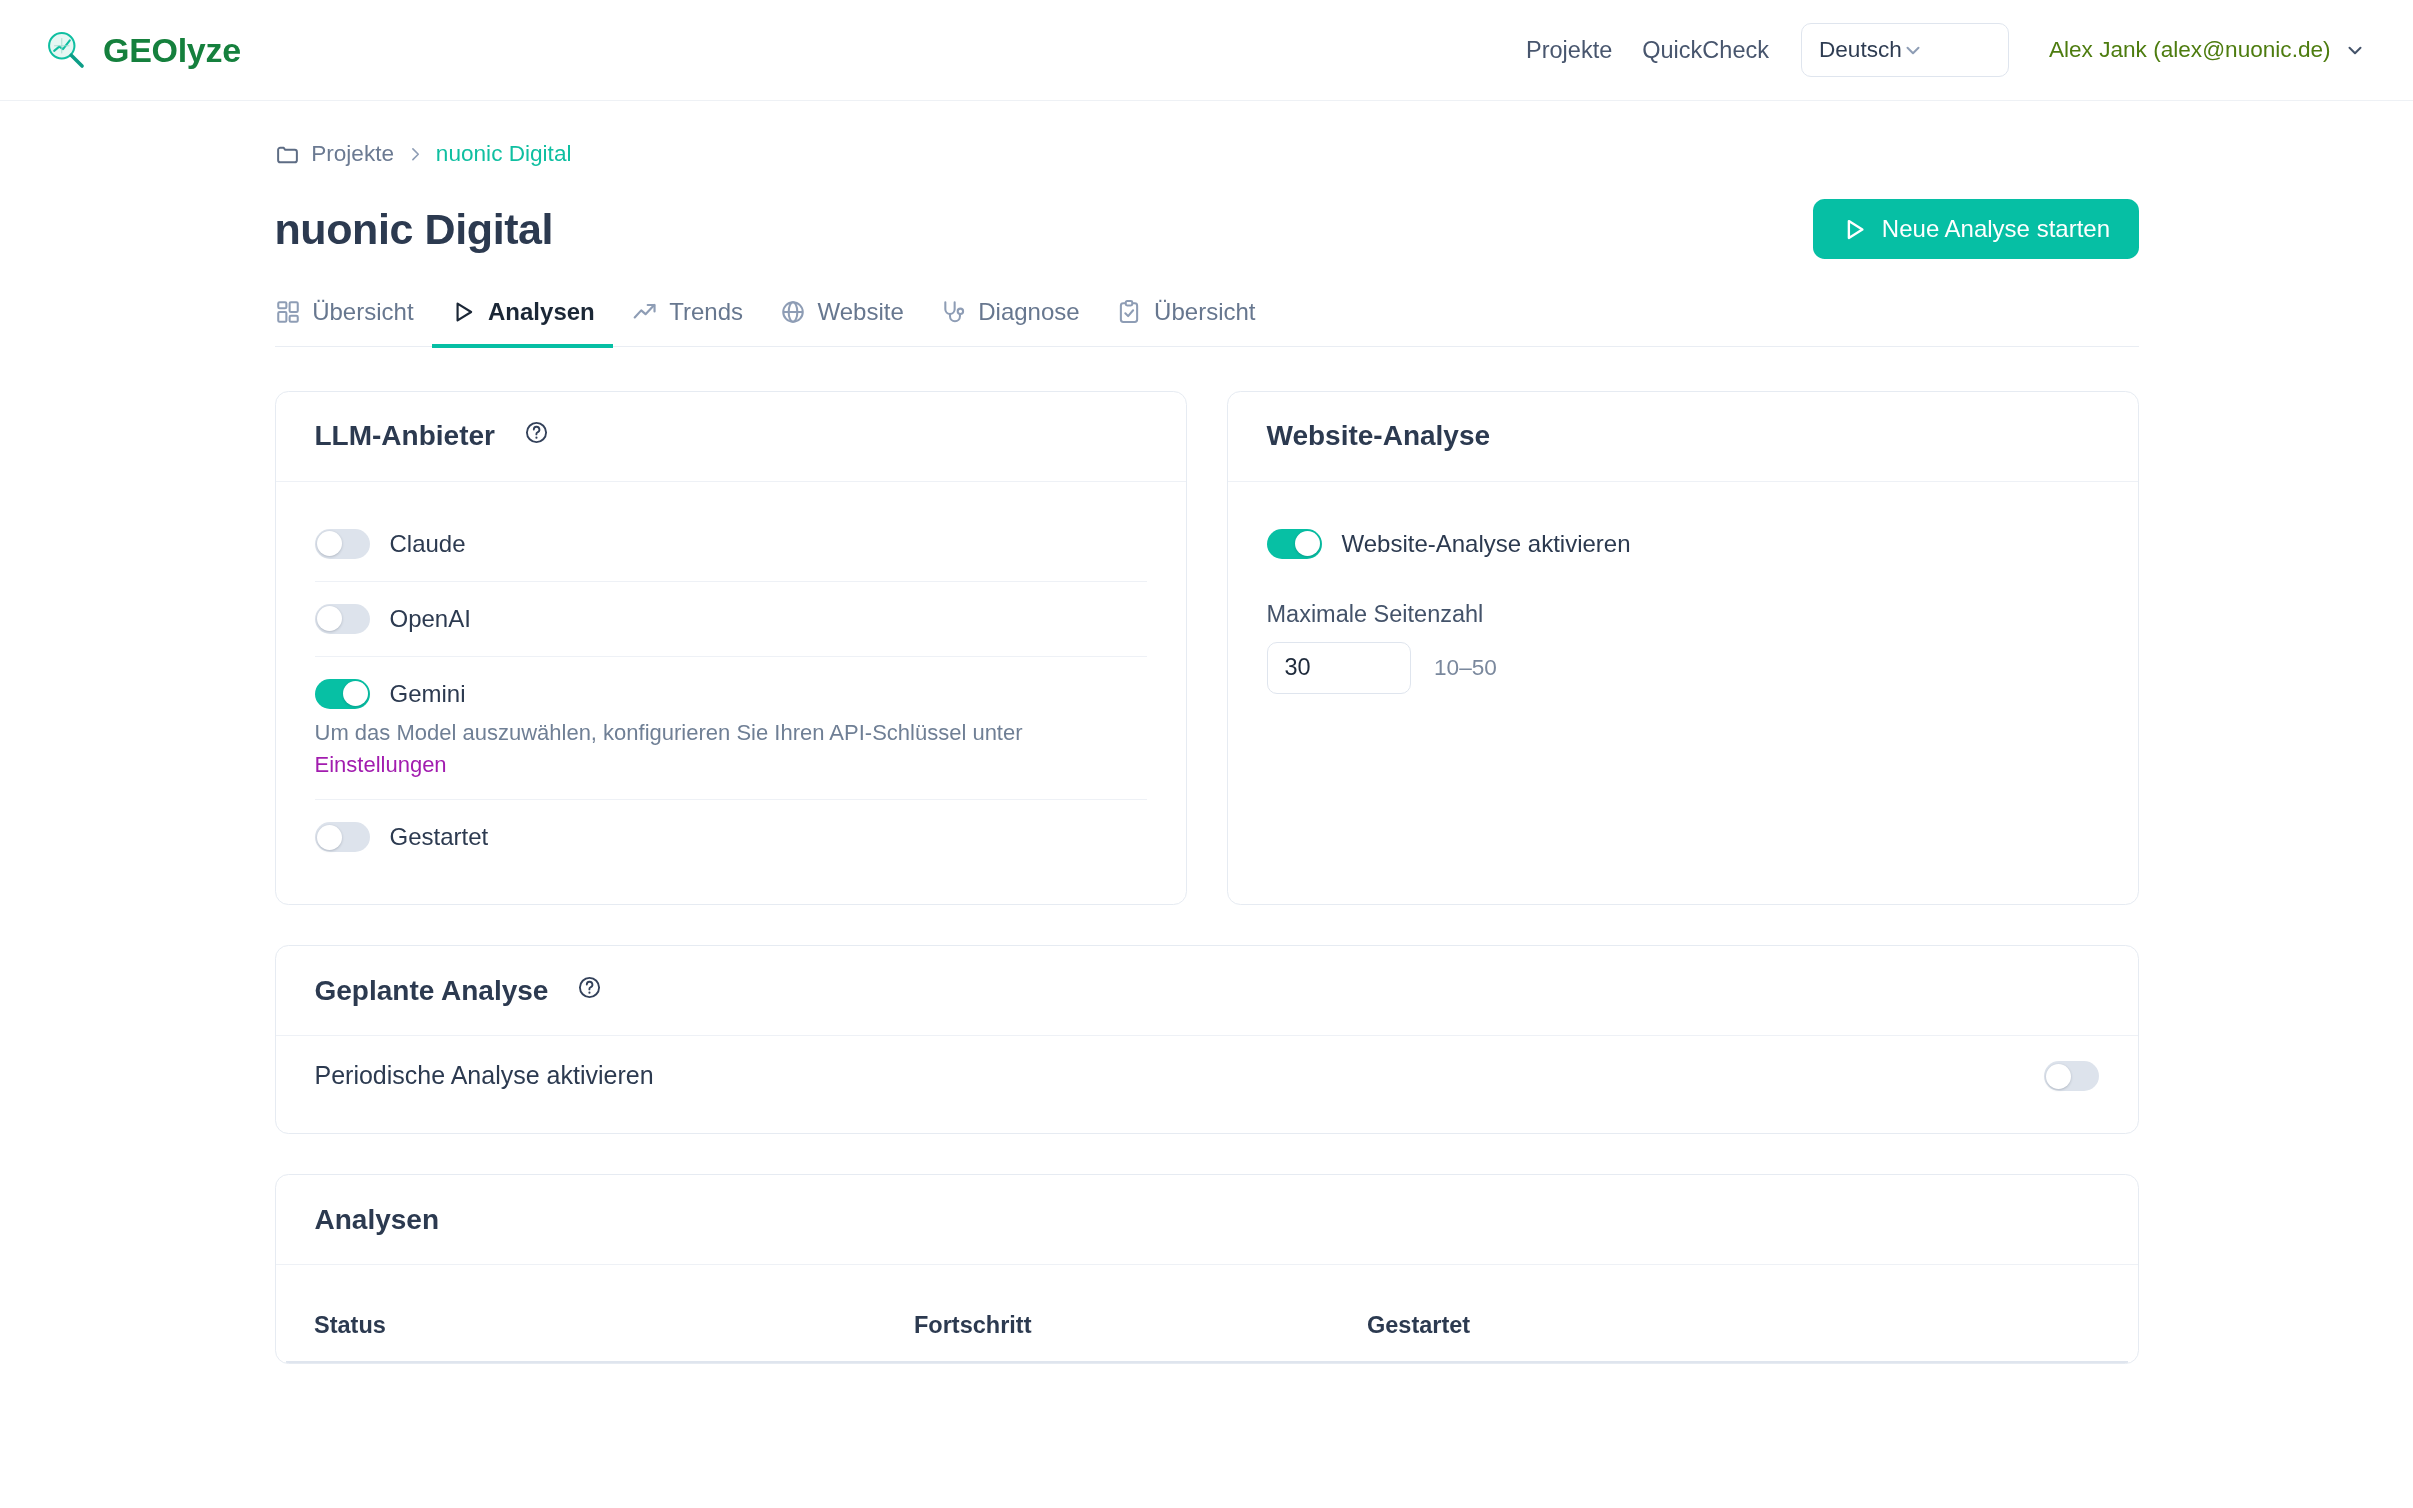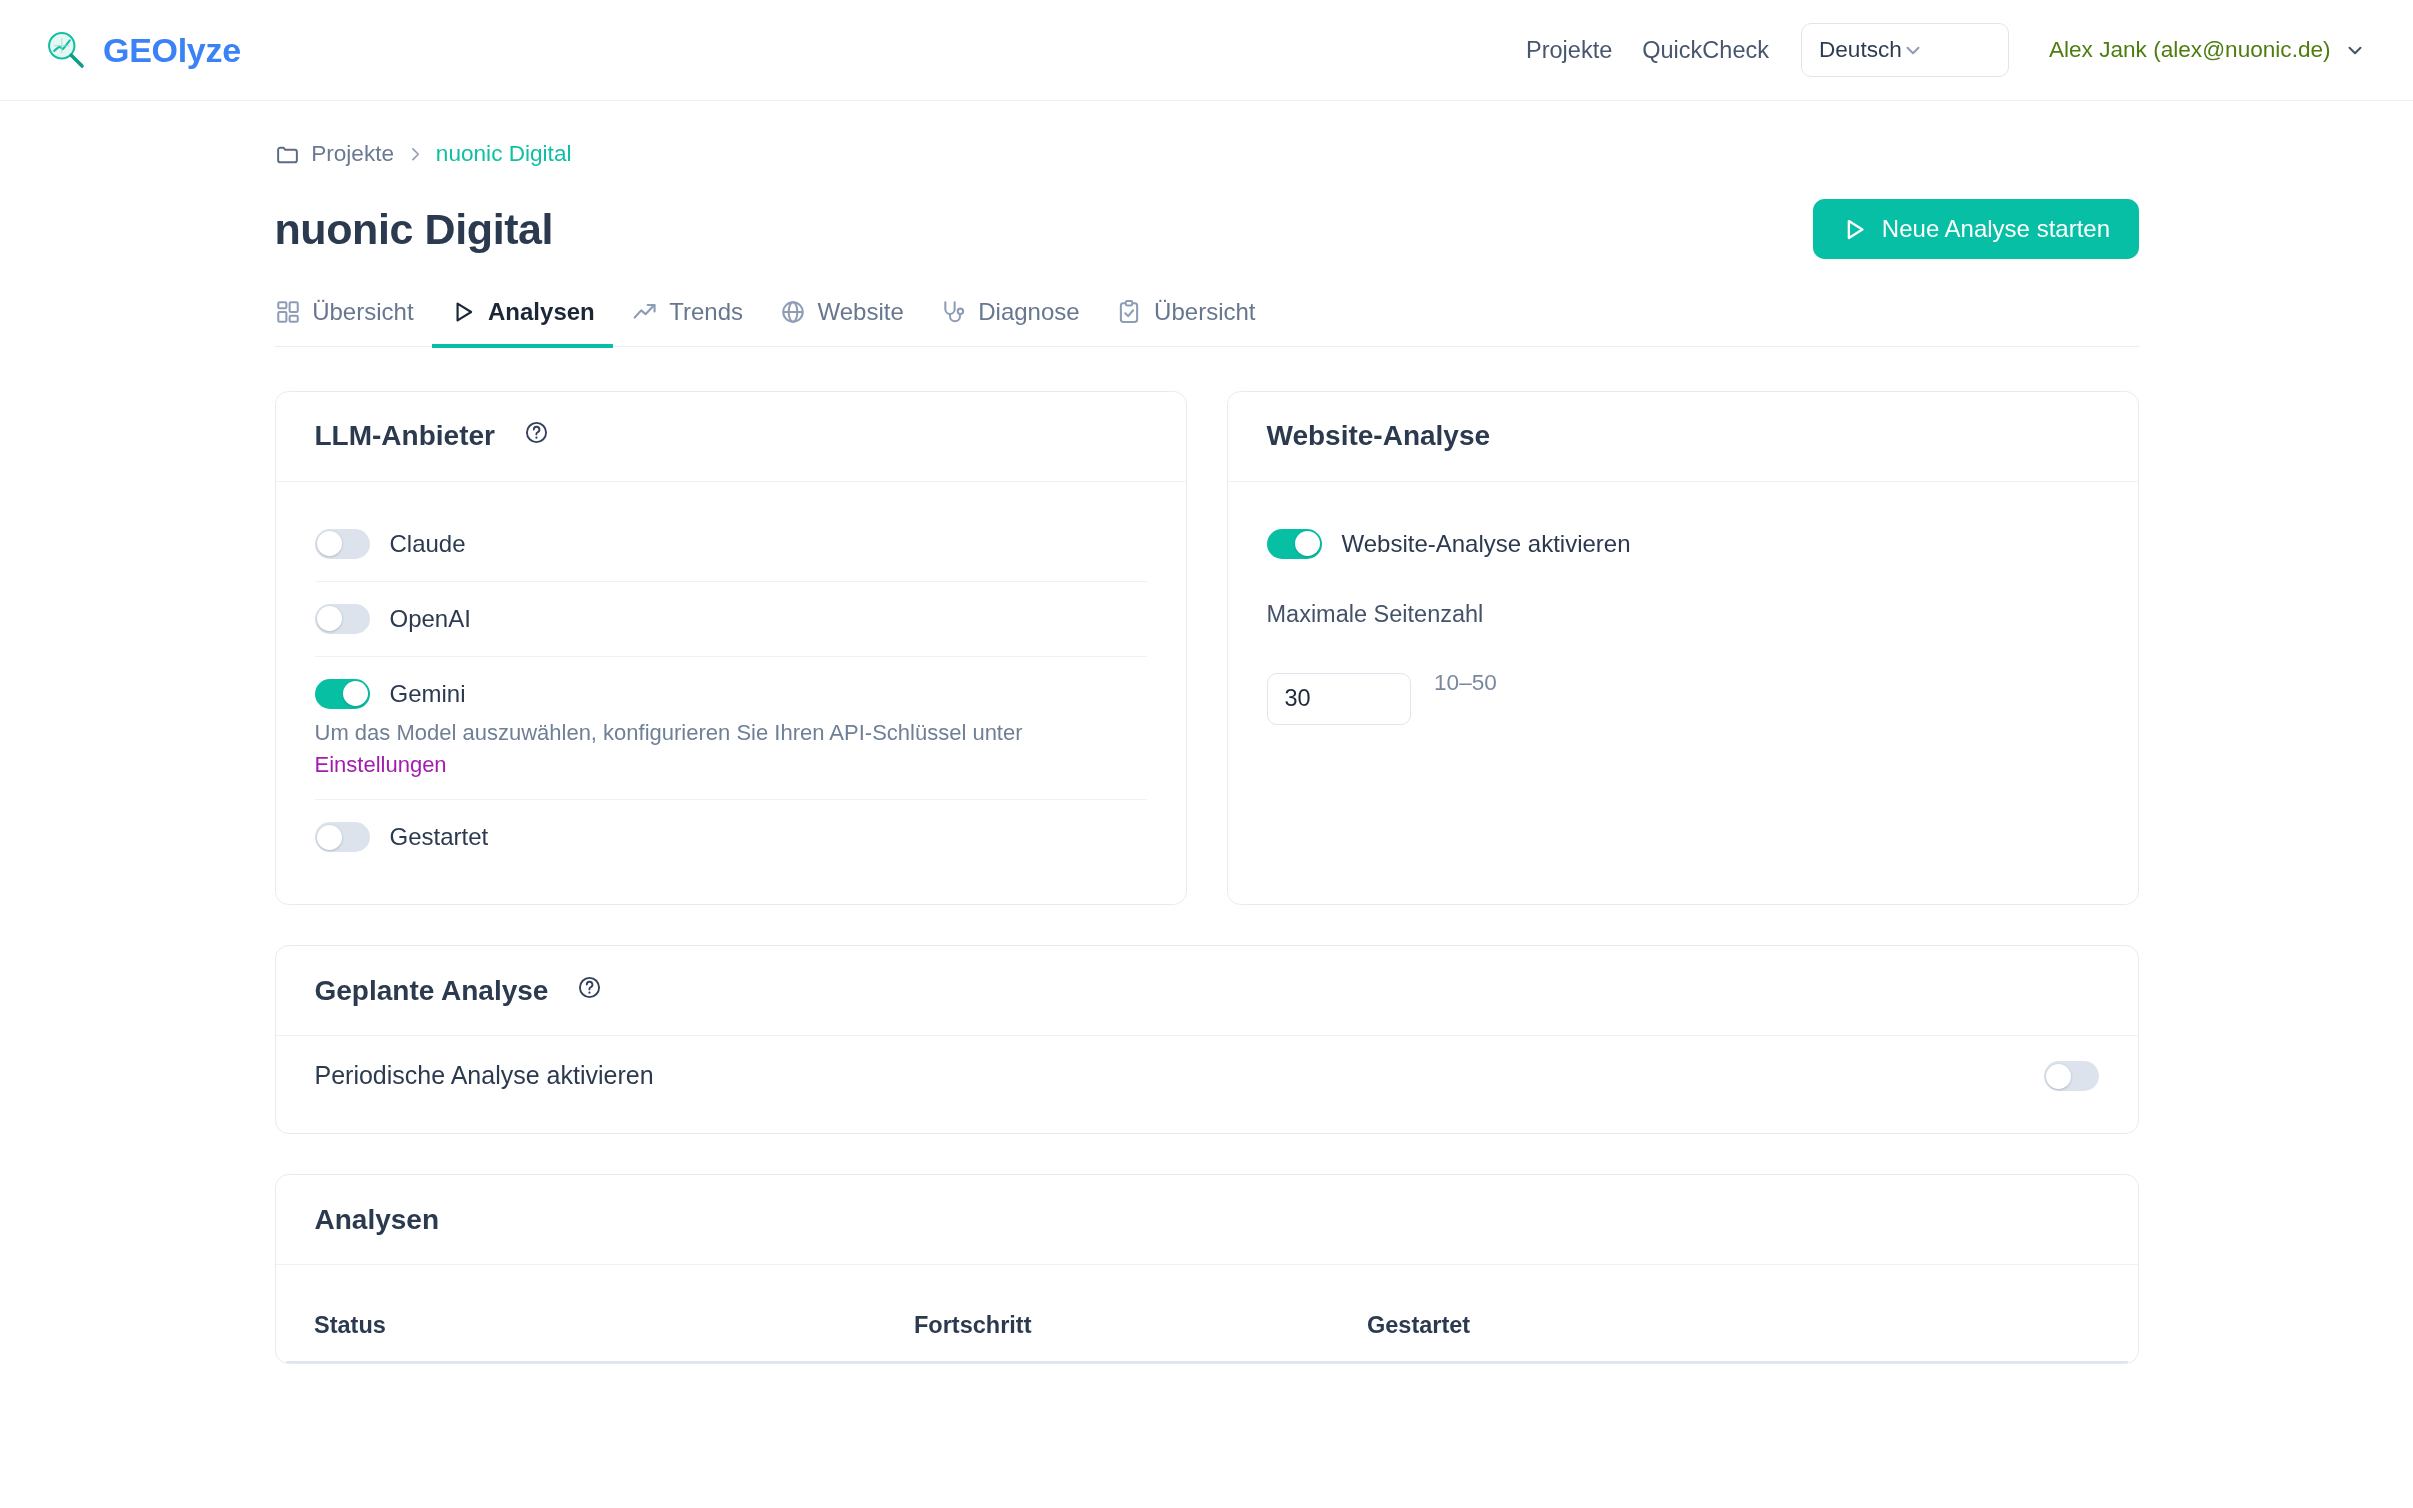--- a/index.html
+++ b/index.html
@@ -26,21 +26,21 @@
   }
   .brand {
     display: flex;
     align-items: center;
     gap: 15px;
   }
   .brand-logo { width: 44px; height: 44px; display: block; }
   .brand-name {
     font-size: 34px;
     font-weight: bold;
-    color: #3b82f6;
+    color: #15803d;
     letter-spacing: -0.3px;
   }
   .topnav {
     margin-left: auto;
     display: flex;
     align-items: center;
     gap: 0;
   }
   .topnav-link {
     font-size: 23.5px;
@@ -240,21 +240,20 @@
     width: 144px;
     height: 52px;
     border: 1.7px solid #dfe5ee;
     border-radius: 10px;
     font-size: 23.5px;
     color: #1e2a3b;
     font-family: inherit;
     padding: 0 17px;
     background: #fff;
     outline: none;
-    margin-top: 31px;
   }
   .hint { font-size: 22.6px; color: #7a889d; }
   .ws-spacer { height: 50px; }
 
   
   .card-full { margin-bottom: 40px; }
   .sched-desc {
     font-size: 23.5px;
     color: #64748b;
     margin: 11.7px 0 45px 0;

